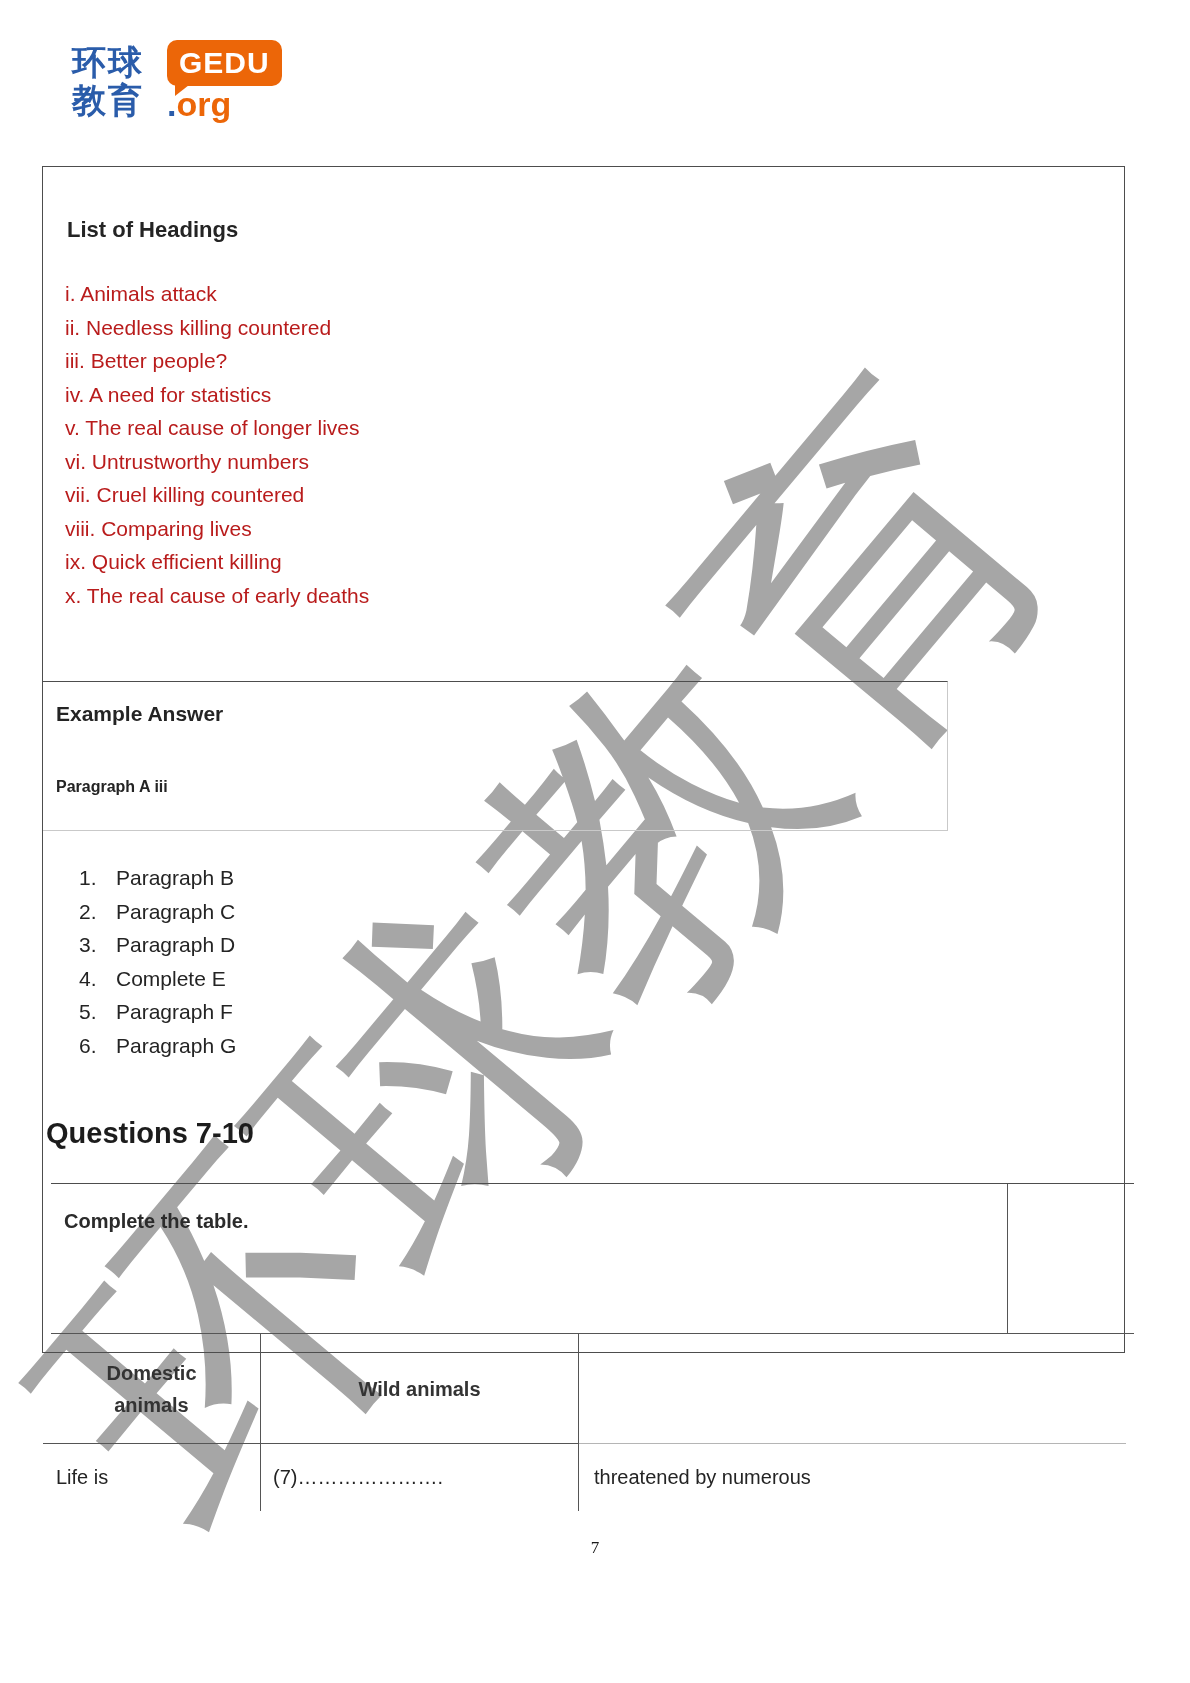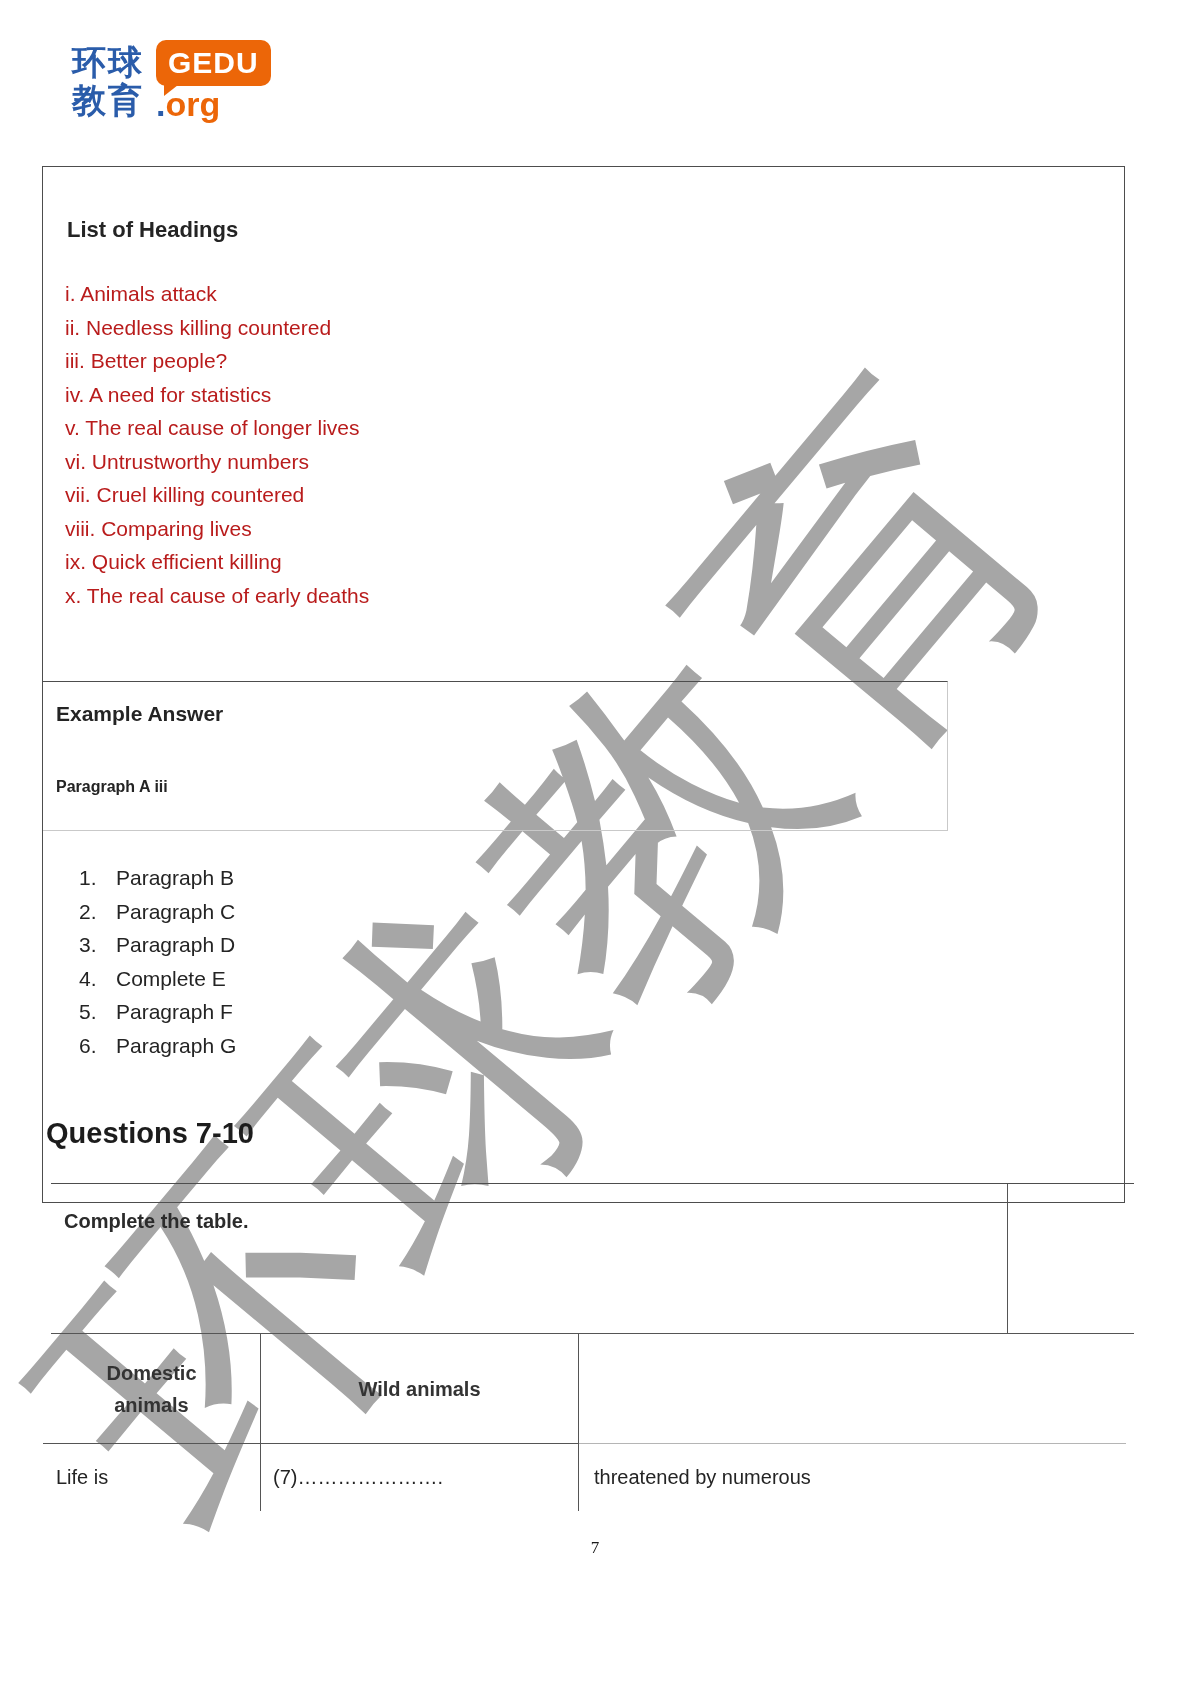--- a/index.html
+++ b/index.html
@@ -12,29 +12,29 @@
     position:absolute;left:-200px;top:790px;width:1500px;
     font-size:330px;line-height:330px;letter-spacing:6px;white-space:nowrap;
     text-align:center;color:#a6a6a6;transform:rotate(-50deg);
     transform-origin:center center;z-index:0;pointer-events:none;
     font-family:"Liberation Sans", sans-serif;
   }
   .content{position:absolute;inset:0;z-index:1;}
   
   .logo{position:absolute;left:72px;top:40px;display:flex;align-items:center;}
   .logo-cn{font-weight:bold;font-size:34px;line-height:38px;color:#2a5caa;letter-spacing:2px;}
-  .logo-right{margin-left:12px;display:flex;flex-direction:column;align-items:flex-start;}
+  .logo-right{margin-left:23px;display:flex;flex-direction:column;align-items:flex-start;}
   .logo-bubble{position:relative;background:#ec6608;color:#fff;font-weight:bold;
     font-size:30px;line-height:30px;padding:8px 12px;border-radius:10px;letter-spacing:1px;}
   .logo-bubble .tail{position:absolute;left:8px;bottom:-10px;width:0;height:0;
     border-left:14px solid #ec6608;border-bottom:11px solid transparent;}
   .logo-org{font-weight:bold;font-size:34px;line-height:34px;margin-top:1px;color:#ec6608;}
   .logo-org .dot{color:#2a5caa;}
   
-  .outer-box{position:absolute;left:42px;top:166px;width:1083px;height:1037px;
+  .outer-box{position:absolute;left:42px;top:166px;width:1083px;height:1187px;
     border:1.5px solid #4d4d4d;box-sizing:border-box;}
   .loh-title{position:absolute;left:24px;top:50px;font-size:22px;font-weight:bold;color:#242424;}
   .loh-list{position:absolute;left:22px;top:110px;font-size:21px;line-height:33.5px;color:#b91c1c;}
   
   .example-box{position:absolute;left:0;top:514px;width:905px;height:150px;box-sizing:border-box;
     border-top:1.5px solid #4d4d4d;border-right:1px solid #c9c9c9;border-bottom:1px solid #c9c9c9;}
   .example-label{position:absolute;left:13px;top:20px;font-size:21px;font-weight:bold;color:#242424;}
   .example-value{position:absolute;left:13px;top:96px;font-size:16px;font-weight:bold;color:#242424;}
   
   .qlist{position:absolute;left:36px;top:694px;font-size:21px;line-height:33.5px;color:#242424;}

